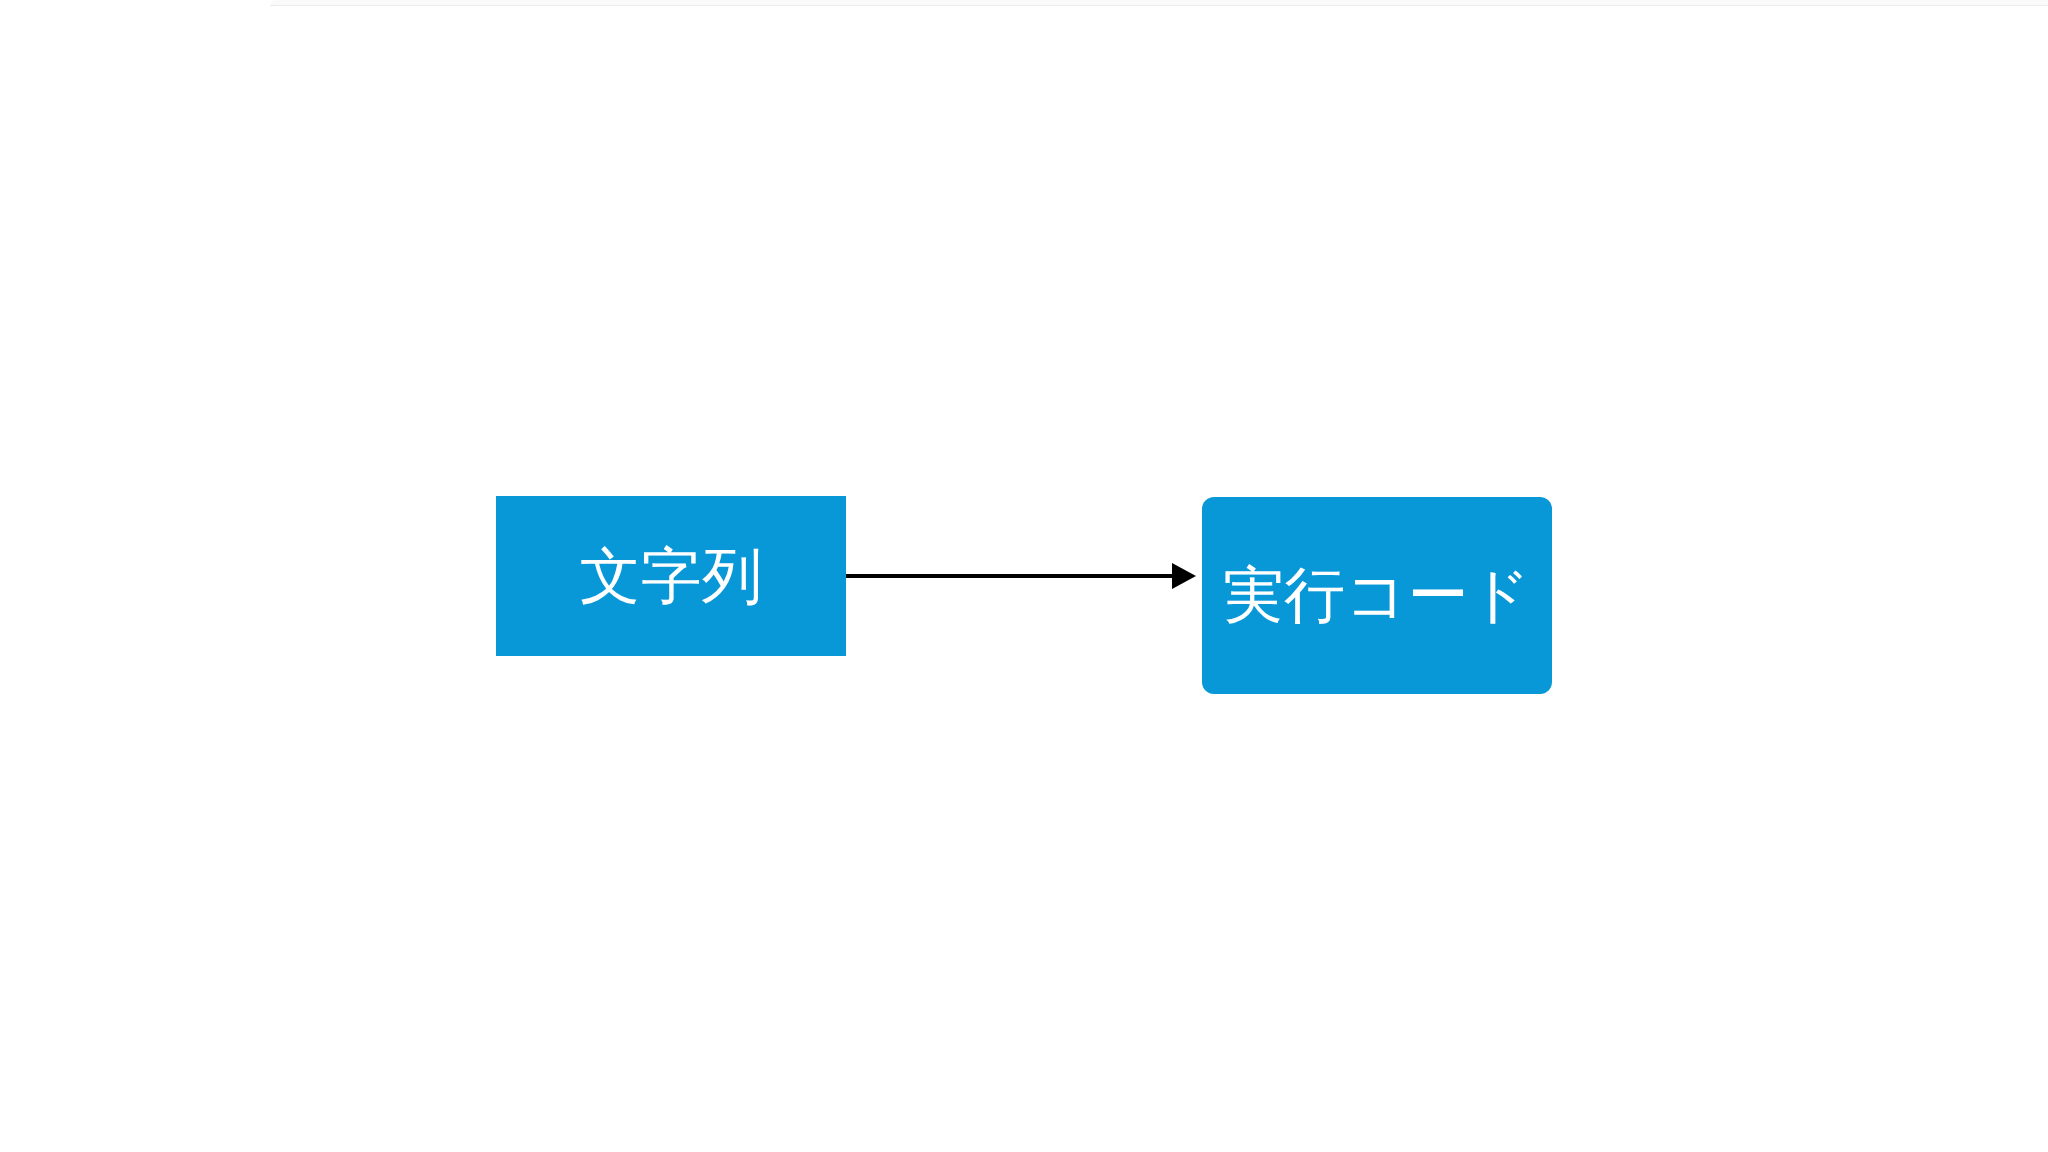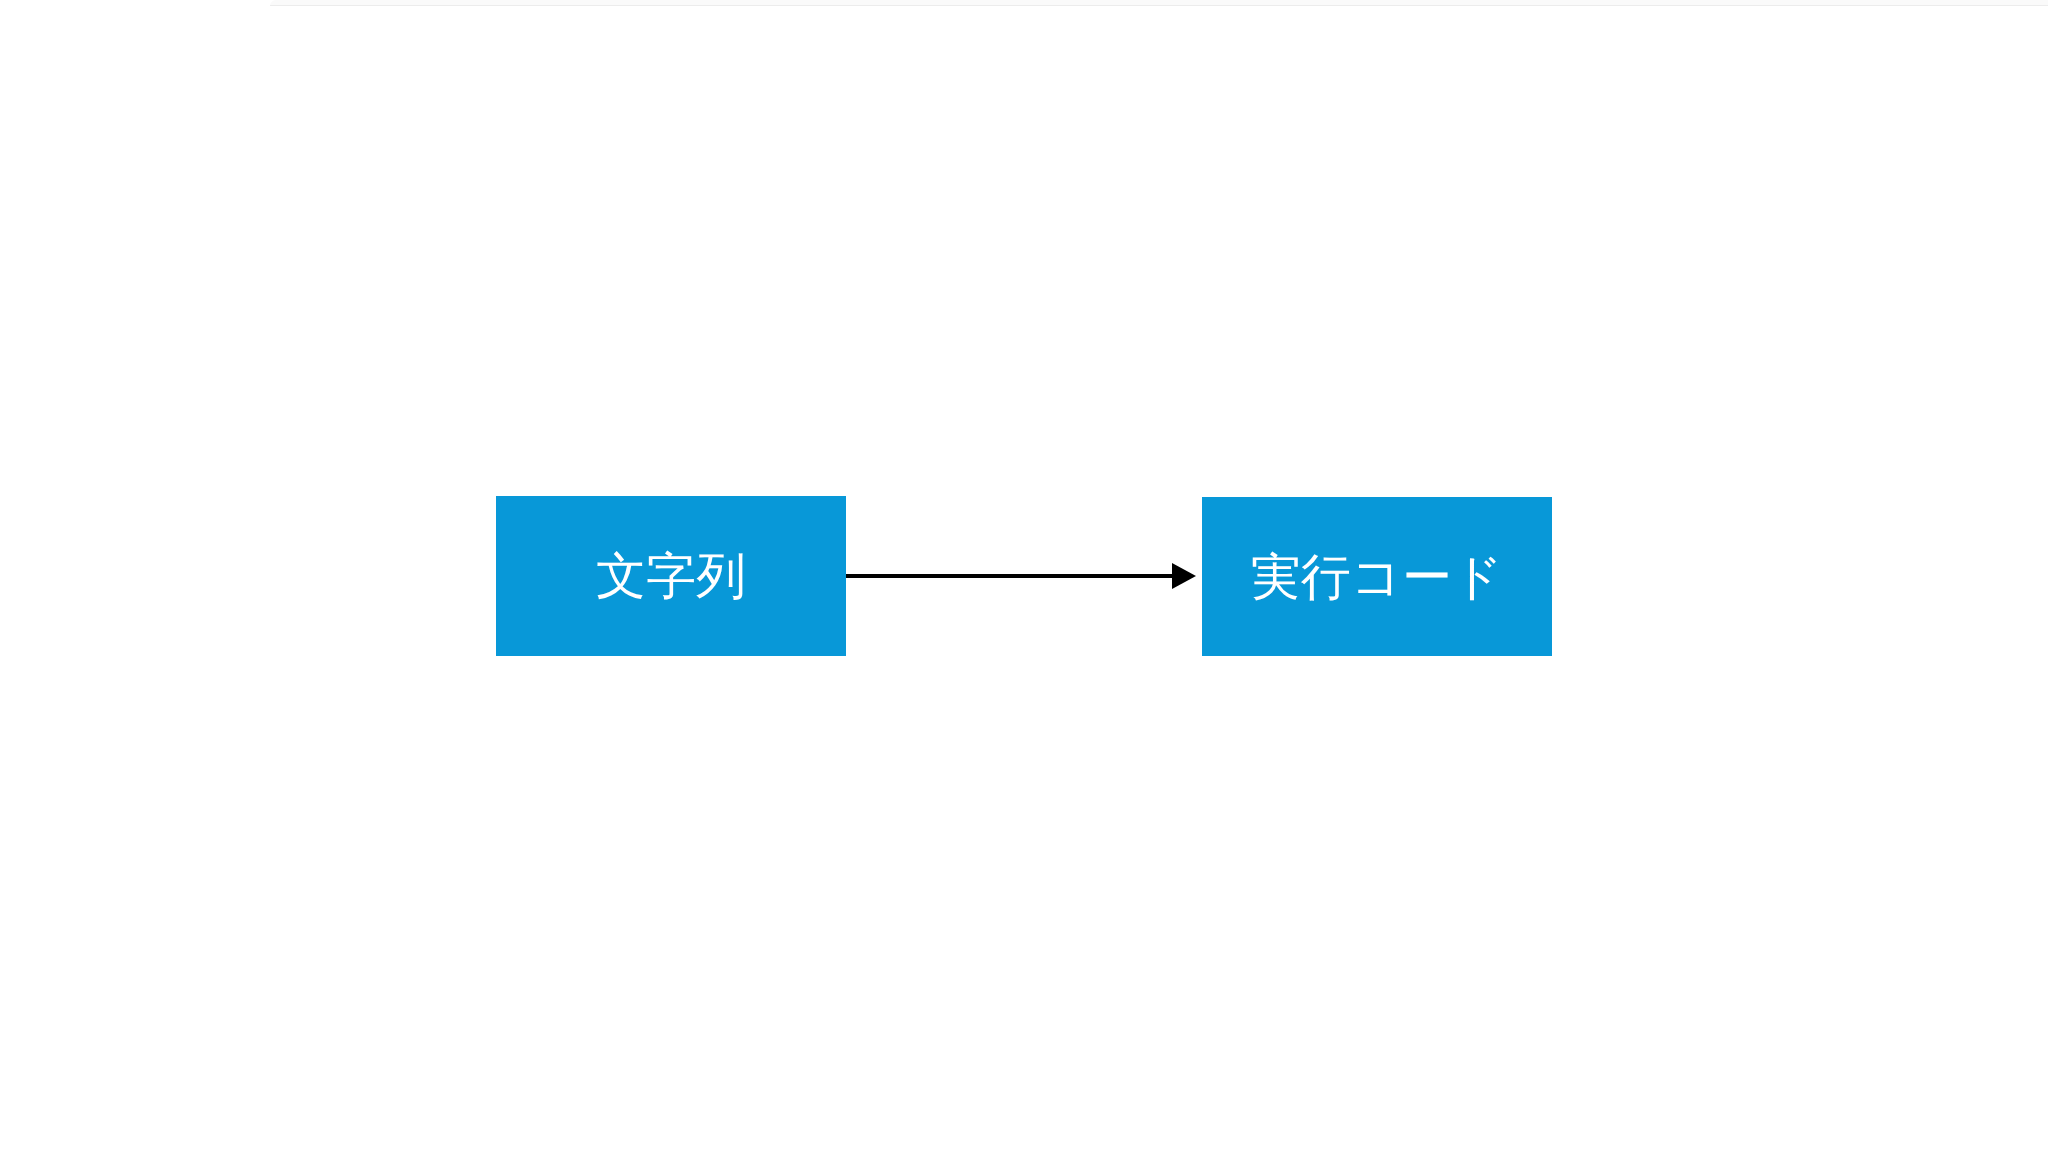--- a/index.html
+++ b/index.html
@@ -27,36 +27,37 @@
   }
   .node {
     position: absolute;
     background: #0898d8;
     display: flex;
     align-items: center;
     justify-content: center;
   }
   .node-label {
     color: #ffffff;
-    font-size: 50px;
+    font-size: 61px;
     font-weight: 400;
     line-height: 1;
     white-space: nowrap;
   }
   .node-left {
     left: 496px;
     top: 496px;
     width: 350px;
     height: 160px;
   }
   .node-right {
     left: 1202px;
     top: 497px;
     width: 350px;
-    height: 159px;
+    height: 197px;
+    border-radius: 12px;
   }
   .arrow {
     position: absolute;
     left: 846px;
     top: 552px;
     width: 350px;
     height: 48px;
   }
   .arrow line { stroke: #000000; }
   .arrow polygon { fill: #000000; }

